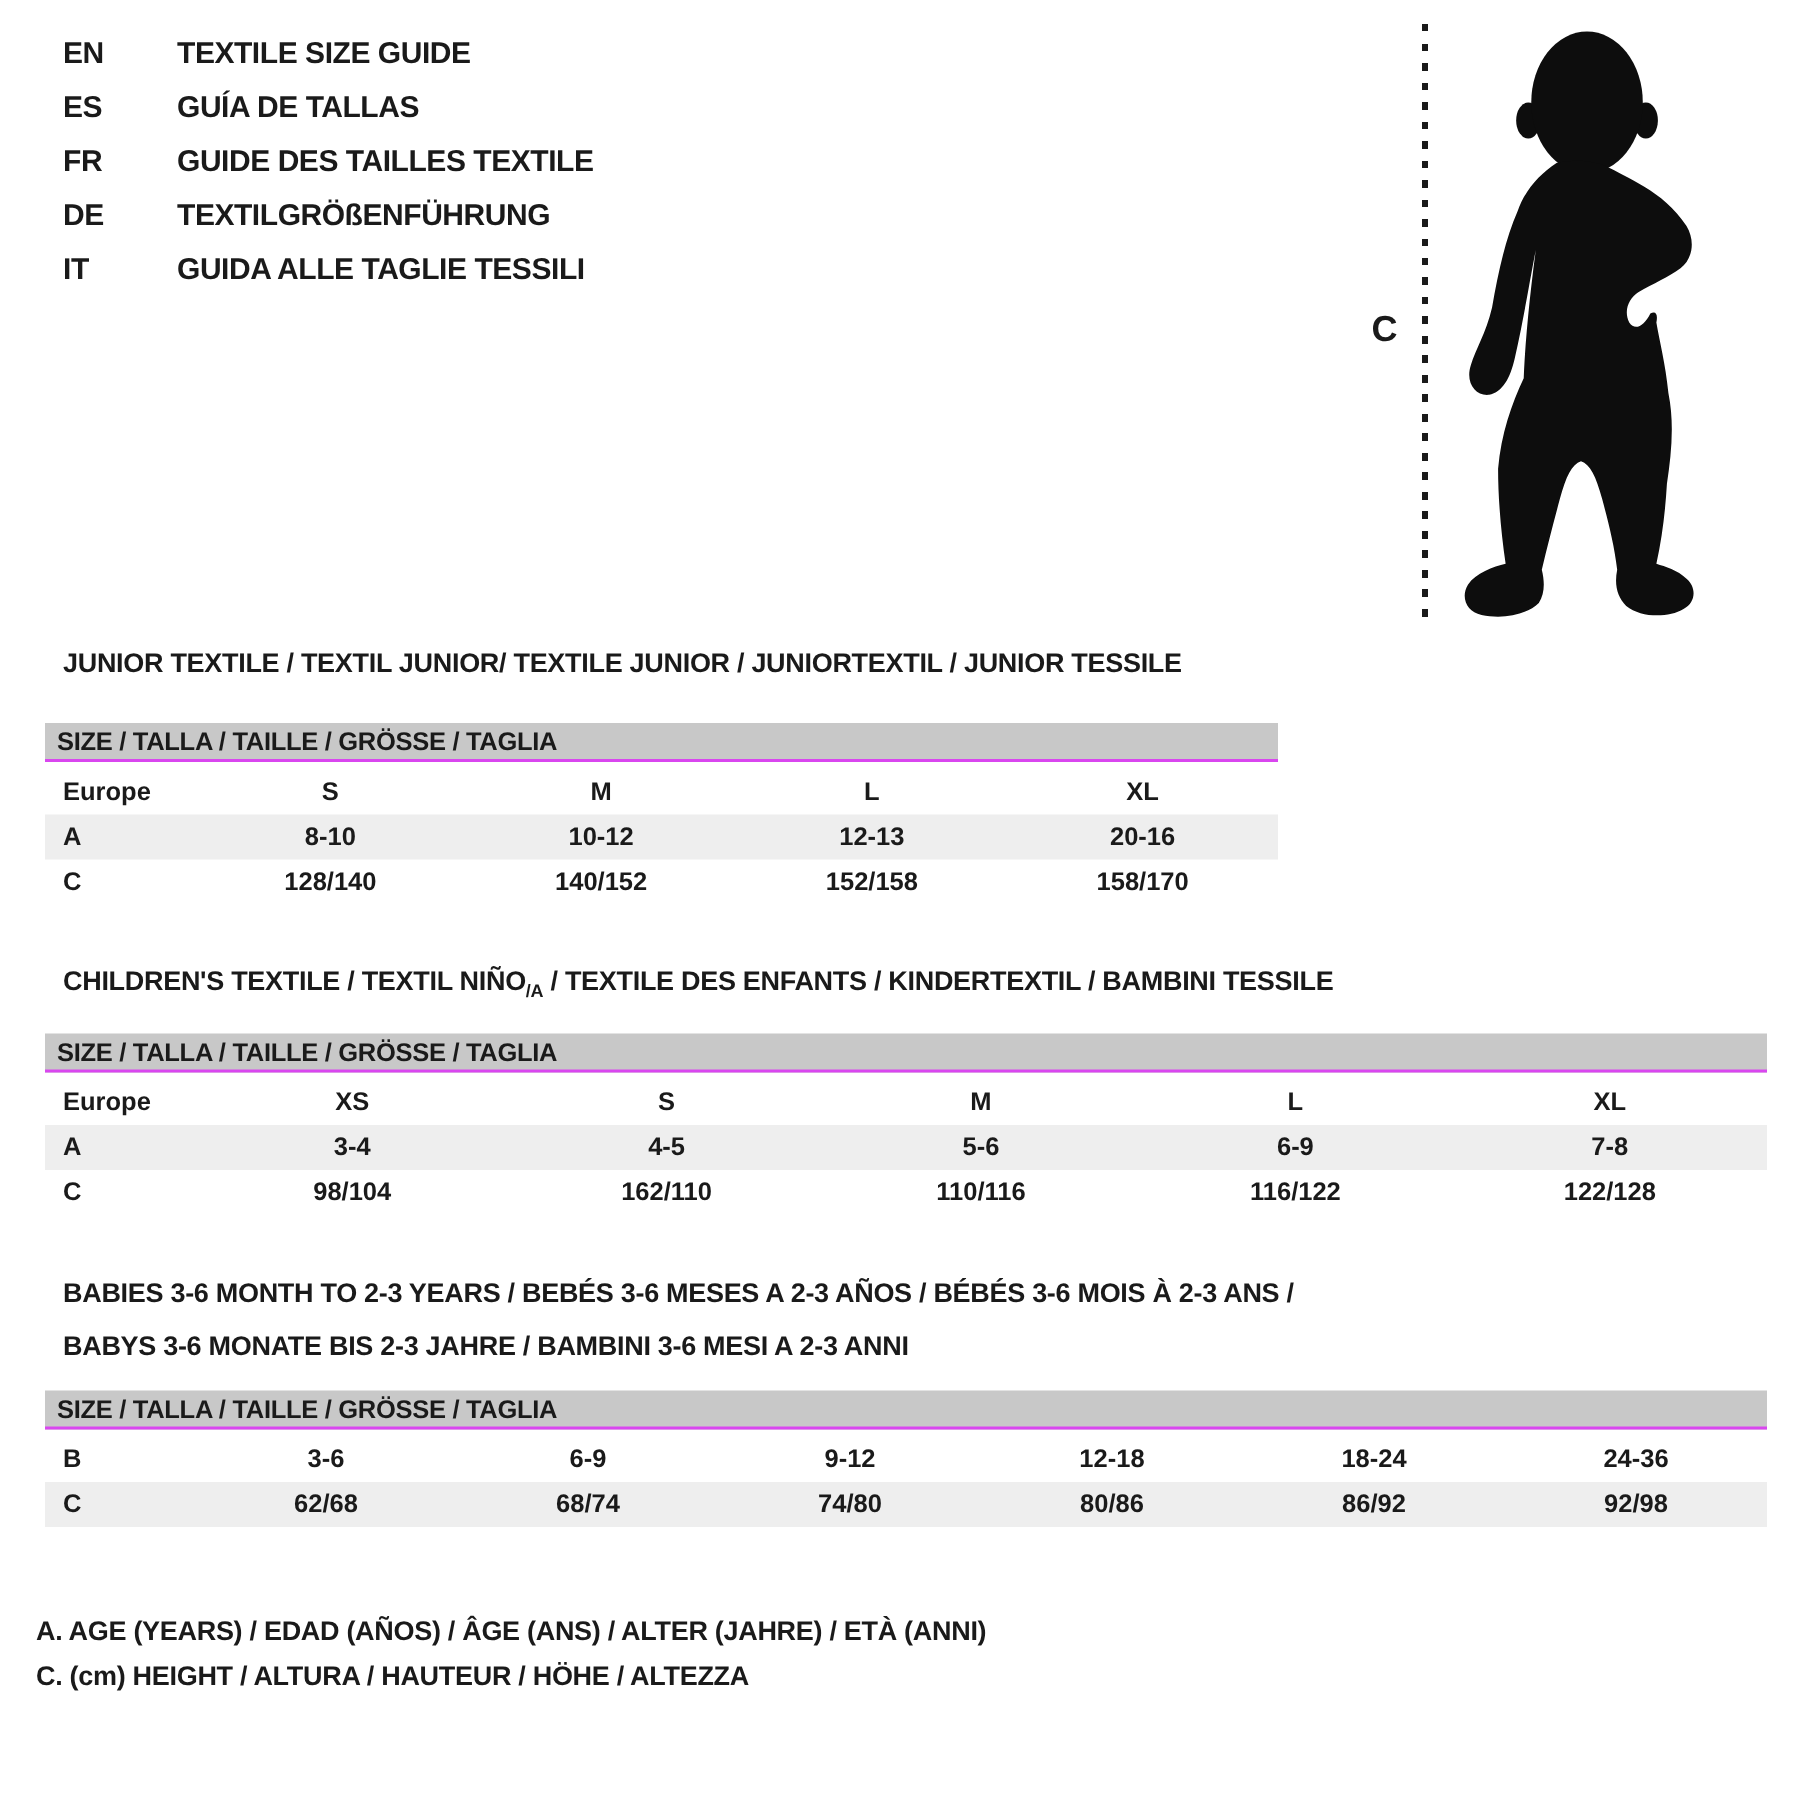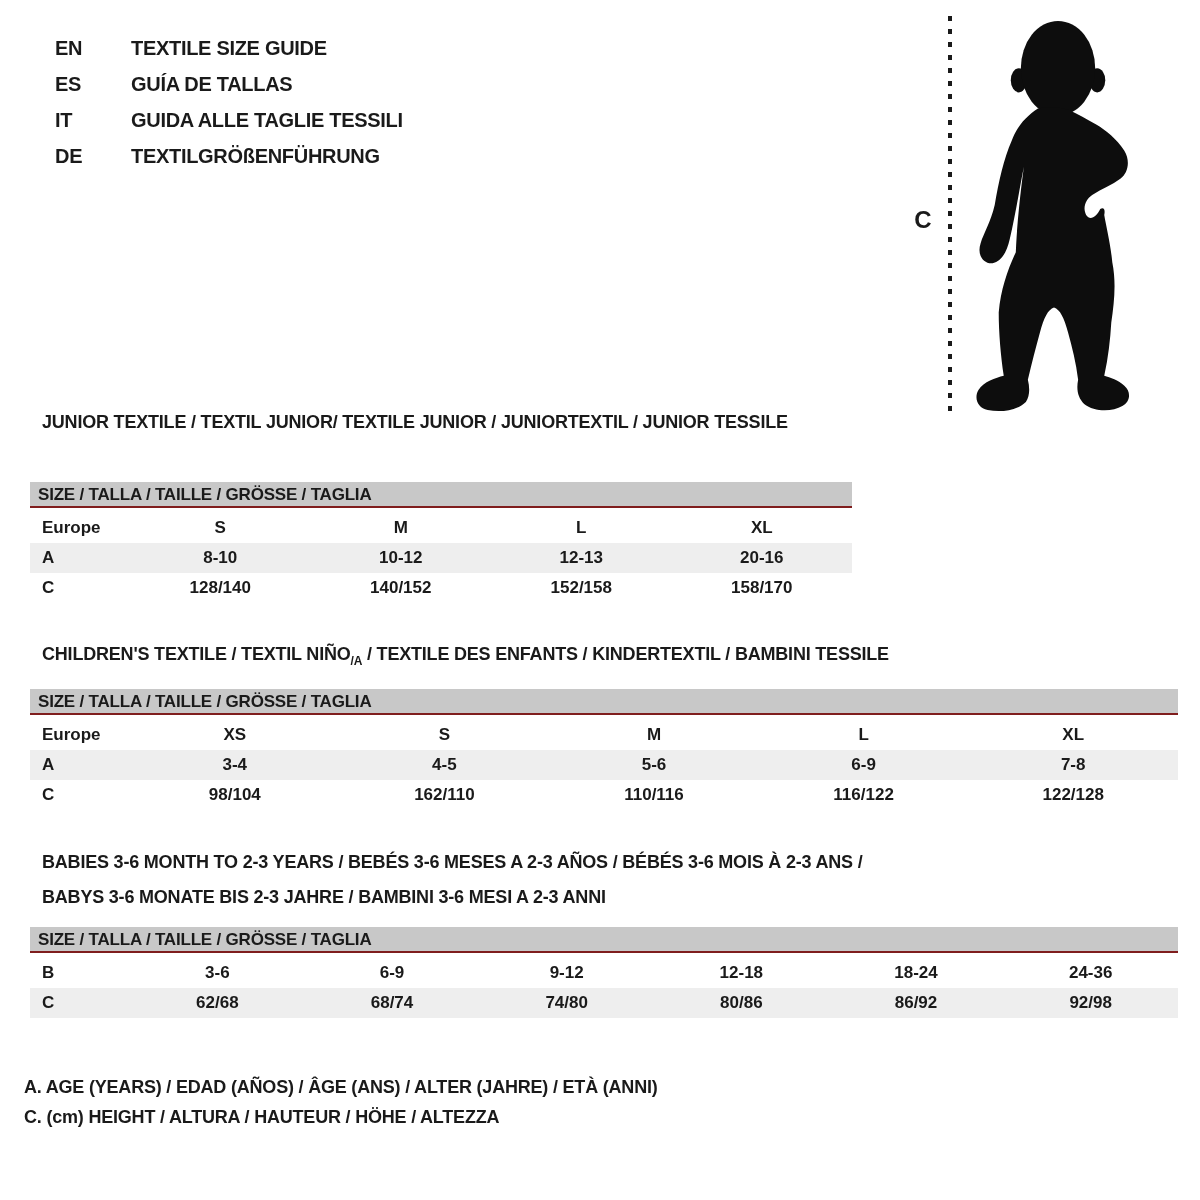--- a/index.html
+++ b/index.html
@@ -6,21 +6,21 @@
   body{
     width:1200px;height:1200px;position:relative;
     background:#ffffff;
     font-family:"Liberation Sans","DejaVu Sans",sans-serif;
     color:#1a1a1a;
     -webkit-font-smoothing:antialiased;
     overflow:hidden;
   }
 
   
-  .lang-block{position:absolute;left:42px;top:30px;margin-left:13px;}
+  .lang-block{position:absolute;left:42px;top:18px;}
   .lang-row{display:flex;height:36px;align-items:center;}
   .lang-code{width:76px;font-size:20px;font-weight:bold;letter-spacing:-0.3px;}
   .lang-title{font-size:20px;font-weight:bold;letter-spacing:-0.3px;}
 
   
   .height-line{
     position:absolute;left:948px;top:16px;width:4px;height:402px;
     background:repeating-linear-gradient(to bottom,#1a1a1a 0 5px,transparent 5px 13px);
   }
   .height-label{
@@ -34,21 +34,21 @@
     position:absolute;left:42px;margin:0;
     font-size:18px;font-weight:bold;letter-spacing:-0.2px;
     white-space:nowrap;
   }
   .sub-sm{font-size:12px;vertical-align:sub;}
 
   
   .size-table{position:absolute;left:30px;}
   .band{
     height:26px;line-height:26px;
-    background:#c8c8c8;border-bottom:2px solid #7f1d1d;
+    background:#c8c8c8;border-bottom:2px solid #d946ef;
     padding-left:8px;font-size:17px;font-weight:bold;letter-spacing:-0.2px;
     margin-bottom:5px;box-sizing:border-box;
   }
   .trow{display:grid;height:30px;align-items:center;font-size:17px;font-weight:bold;}
   .trow.alt{background:#eeeeee;}
   .cols4{grid-template-columns:100px repeat(4,1fr);}
   .cols5{grid-template-columns:100px repeat(5,1fr);}
   .cols6{grid-template-columns:100px repeat(6,1fr);}
   .lbl{padding-left:12px;text-align:left;}
   .val{text-align:center;}
@@ -66,26 +66,30 @@
 <div class="lang-block">
   <div class="lang-row">
     <span class="lang-code">EN</span>
     <span class="lang-title">TEXTILE SIZE GUIDE</span>
   </div>
   <div class="lang-row">
     <span class="lang-code">ES</span>
     <span class="lang-title">GUÍA DE TALLAS</span>
   </div>
   <div class="lang-row">
+    <span class="lang-code">FR</span>
+    <span class="lang-title">GUIDE DES TAILLES TEXTILE</span>
+  </div>
+  <div class="lang-row">
+    <span class="lang-code">DE</span>
+    <span class="lang-title">TEXTILGRÖßENFÜHRUNG</span>
+  </div>
+  <div class="lang-row">
     <span class="lang-code">IT</span>
     <span class="lang-title">GUIDA ALLE TAGLIE TESSILI</span>
-  </div>
-  <div class="lang-row">
-    <span class="lang-code">DE</span>
-    <span class="lang-title">TEXTILGRÖßENFÜHRUNG</span>
   </div>
 </div>
 
 <div class="height-line"></div>
 <div class="height-label">C</div>
 <div class="toddler">
   <svg width="162" height="402" viewBox="0 0 160 400" xmlns="http://www.w3.org/2000/svg" aria-hidden="true">
     <g fill="#0d0d0d">
       <ellipse cx="45" cy="64" rx="8" ry="12"></ellipse>
       <ellipse cx="123" cy="64" rx="8" ry="12"></ellipse>
@@ -120,21 +124,21 @@
         C108,190 112,182 118,178
         C128,172 138,168 146,162
         C154,156 156,144 150,134
         C142,122 132,114 122,108
         C112,102 104,98 96,94
         C86,90 74,90 64,92 Z"></path>
     </g>
   </svg>
 </div>
 
-<h2 class="sec-heading" style="top:412px;">JUNIOR TEXTILE / TEXTIL JUNIOR/ TEXTILE JUNIOR / JUNIORTEXTIL / JUNIOR TESSILE</h2>
+<h2 class="sec-heading" style="top:432px;">JUNIOR TEXTILE / TEXTIL JUNIOR/ TEXTILE JUNIOR / JUNIORTEXTIL / JUNIOR TESSILE</h2>
 <div class="size-table" style="top:482px;width:822px;">
   <div class="band">SIZE / TALLA / TAILLE / GRÖSSE / TAGLIA</div>
   <div class="trow cols4">
     <div class="lbl">Europe</div>
     <div class="val">S</div>
     <div class="val">M</div>
     <div class="val">L</div>
     <div class="val">XL</div>
   </div>
   <div class="trow cols4 alt">

